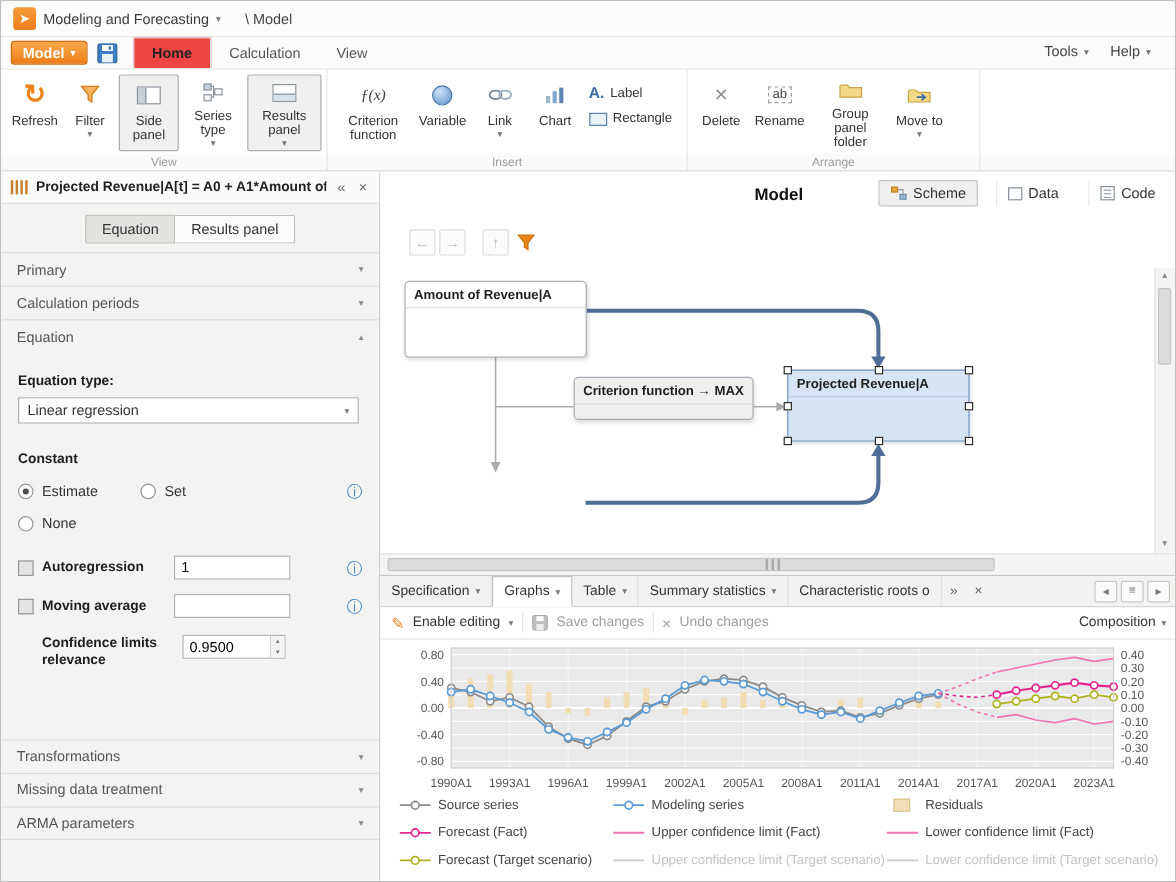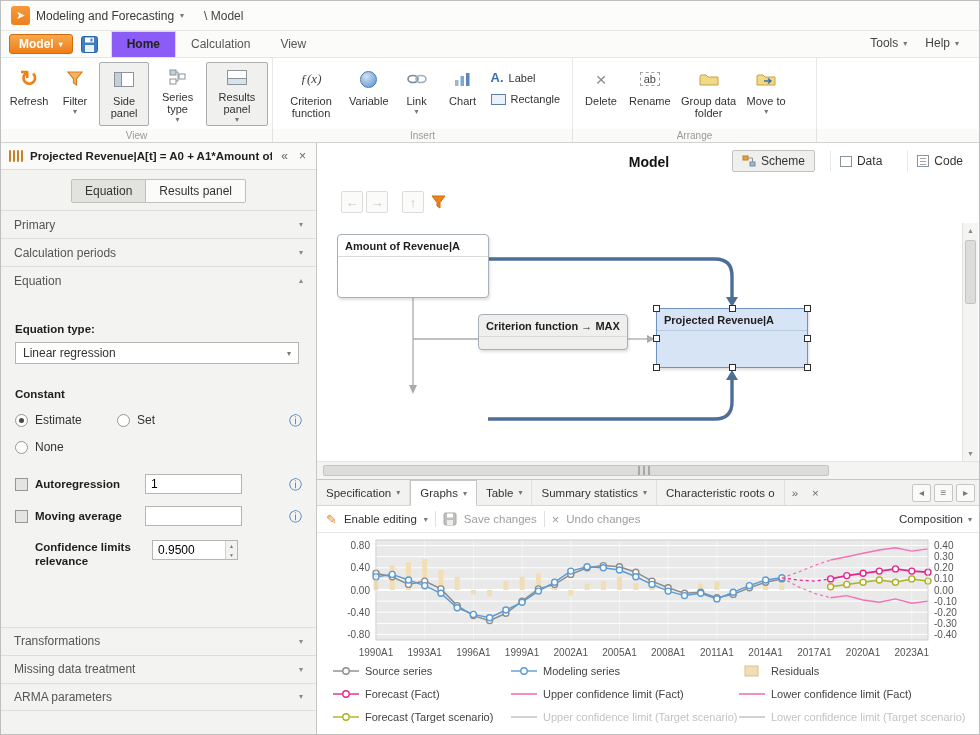--- a/index.html
+++ b/index.html
@@ -12,21 +12,21 @@
   .app-title { color:#3A3A3A; }
   .caret { font-size:8px; color:#777; }
   .breadcrumb { margin-left:14px; color:#444; }
 
   
   .ribbon-tabs { position:absolute; top:30px; left:0; right:0; height:26px; background:#FBFBFA; display:flex; align-items:flex-end; }
   .model-btn { margin:0 6px 3px 8px; background:linear-gradient(#F8A94E,#ED7D17); border:1px solid #D06C0C; border-radius:3px; color:#fff; font-weight:bold; font-size:12px; padding:2px 9px; display:flex; align-items:center; gap:5px; }
   .model-btn .caret{ color:#fff; }
   .save-btn { width:22px; height:20px; margin:0 10px 3px 0; display:flex; align-items:center; justify-content:center; }
   .rtab { padding:5px 15px 6px; color:#555; }
-  .rtab.active { background:#8b5cf6; border:1px solid #DCDCDC; border-bottom:1px solid #fff; font-weight:bold; color:#222; margin-bottom:-1px; }
+  .rtab.active { background:#ef4444; border:1px solid #DCDCDC; border-bottom:1px solid #fff; font-weight:bold; color:#222; margin-bottom:-1px; }
   .rtabs-right { margin-left:auto; display:flex; gap:18px; padding:0 20px 7px 0; color:#444; }
   .rmenu { display:flex; align-items:center; gap:5px; }
 
   
   .ribbon { position:absolute; top:56px; left:0; right:0; height:72px; background:#fff; border-top:1px solid #E6E6E4; display:flex; }
   .rgroup { display:flex; align-items:flex-start; padding:4px 4px 0 6px; gap:2px; border-right:1px solid #E8E8E6; }
   .g-view{ width:272px; } .g-insert{ width:300px; } .g-arrange{ width:244px; }
   .rbtn { min-width:44px; max-width:64px; height:64px; display:flex; flex-direction:column; align-items:center; padding:3px 3px 0; border:1px solid transparent; border-radius:2px; font-size:11px; line-height:1.1; text-align:center; color:#333; }
   .rbtn.pressed { background:#F0F0EF; border-color:#ADADAD; }
   .ricon { height:26px; display:flex; align-items:center; justify-content:center; margin-bottom:3px; }
@@ -272,21 +272,21 @@
             <span class="i-rename">ab</span>
           </span>
         <span>Rename</span>
       </div>
       <div class="rbtn">
         <span class="ricon">
             <svg width="20" height="15">
               <path d="M1 4 L1 13 L19 13 L19 5 L9 5 L7 3 L2 3 Z" fill="#F2D98A" stroke="#C9A23F"></path>
             </svg>
           </span>
-        <span>Group data folder</span>
+        <span>Group panel folder</span>
       </div>
       <div class="rbtn">
         <span class="ricon">
             <svg width="20" height="15">
               <path d="M1 4 L1 13 L19 13 L19 5 L9 5 L7 3 L2 3 Z" fill="#F2D98A" stroke="#C9A23F"></path>
               <path d="M8 9 H14 M12 6.5 L15 9 L12 11.5" stroke="#3A6EA5" stroke-width="1.4" fill="none"></path>
             </svg>
           </span>
         <span>Move to</span>
         <span class="caret">▾</span>
@@ -325,21 +325,21 @@
     <div class="acc">
       <span>Calculation periods</span>
       <span class="caret">▾</span>
     </div>
     <div class="acc">
       <span>Equation</span>
       <span class="caret">▴</span>
     </div>
 
     <div class="eq-body">
-      <div class="lbl-b" style="margin-top:15px">Equation type:</div>
+      <div class="lbl-b" style="margin-top:4px">Equation type:</div>
       <div class="select">
         <span>Linear regression</span>
         <span class="caret">▾</span>
       </div>
 
       <div class="lbl-b" style="margin-top:24px">Constant</div>
       <div class="row">
         <span class="radio" style="width:102px">
           <span class="rdot sel"></span>
           <span>Estimate</span>

